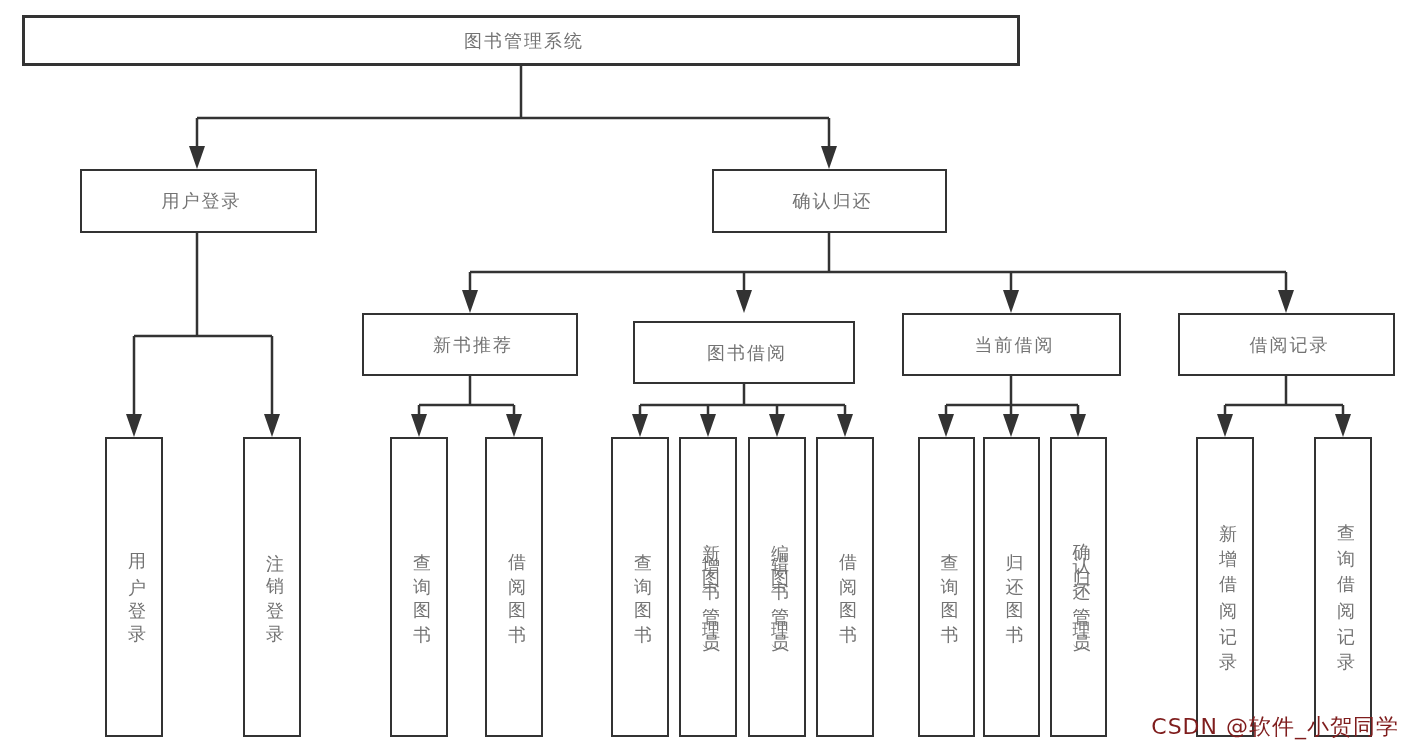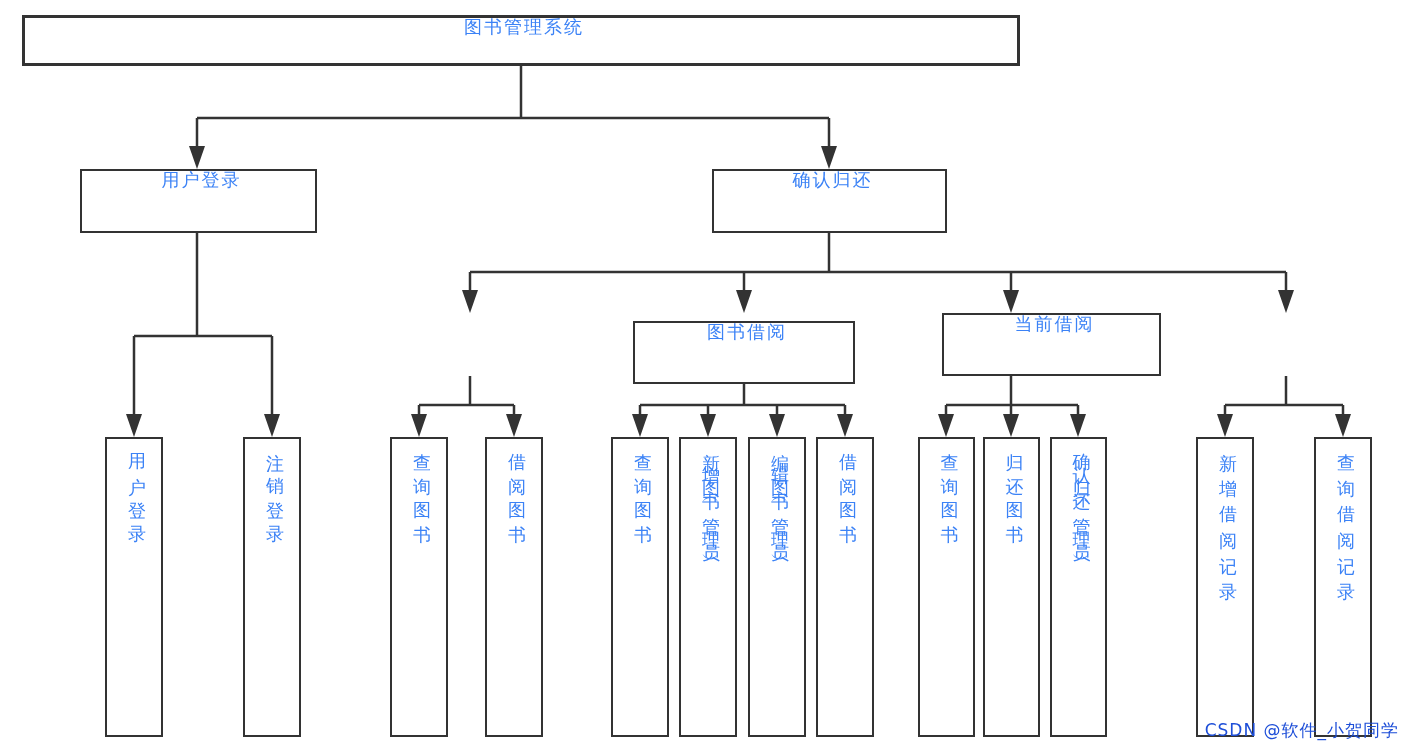--- a/index.html
+++ b/index.html
@@ -15,44 +15,45 @@
     position: absolute;
     left: 0; top: 0;
     width: 1405px; height: 747px;
   }
   .box {
     position: absolute;
     background: #ffffff;
     border: 2.5px solid #333333;
     box-sizing: border-box;
     display: flex;
+    align-items: center;
     justify-content: center;
-    color: #3b82f6;
+    color: #737373;
     z-index: 2;
     padding-left: 6px;
   }
   .box.root { border-width: 3px; }
   .box.h .label {
     font-size: 18px;
     letter-spacing: 2px;
     line-height: 1;
     white-space: nowrap;
   }
   .box.v .label {
     writing-mode: vertical-rl;
     text-orientation: mixed;
     font-size: 18px;
     line-height: 1;
   }
   #watermark {
     position: absolute;
     right: 6px;
     bottom: 5px;
-    font-size: 17px;
-    color: #1d4ed8;
+    font-size: 22px;
+    color: #7f1d1d;
     letter-spacing: 1px;
     z-index: 5;
     white-space: nowrap;
   }
 </style>
 </head>
 <body>
 
 <div id="stage">
   <svg id="connectors" viewBox="0 0 1405 747" xmlns="http://www.w3.org/2000/svg">
@@ -112,25 +113,31 @@
   <div id="watermark">CSDN @软件_小贺同学</div>
 <div class="box h root" style="left: 22px; top: 15px; width: 998px; height: 51px;">
       <span class="label">图书管理系统</span>
     </div>
     <div class="box h" style="left: 80px; top: 169px; width: 237px; height: 64px;">
       <span class="label">用户登录</span>
     </div>
     <div class="box h" style="left: 712px; top: 169px; width: 235px; height: 64px;">
       <span class="label">确认归还</span>
     </div>
+    <div class="box h" style="left: 362px; top: 313px; width: 216px; height: 63px;">
+      <span class="label">新书推荐</span>
+    </div>
     <div class="box h" style="left: 633px; top: 321px; width: 222px; height: 63px;">
       <span class="label">图书借阅</span>
     </div>
-    <div class="box h" style="left: 942px; top: 313px; width: 219px; height: 63px;">
+    <div class="box h" style="left: 902px; top: 313px; width: 219px; height: 63px;">
       <span class="label">当前借阅</span>
+    </div>
+    <div class="box h" style="left: 1178px; top: 313px; width: 217px; height: 63px;">
+      <span class="label">借阅记录</span>
     </div>
     <div class="box v" style="left: 105px; top: 437px; width: 58px; height: 300px;">
       <span class="label" style="letter-spacing: 24px;">用户登录</span>
     </div>
     <div class="box v" style="left: 243px; top: 437px; width: 58px; height: 300px;">
       <span class="label" style="letter-spacing: 24px;">注销登录</span>
     </div>
     <div class="box v" style="left: 390px; top: 437px; width: 58px; height: 300px;">
       <span class="label" style="letter-spacing: 24px;">查询图书</span>
     </div>

